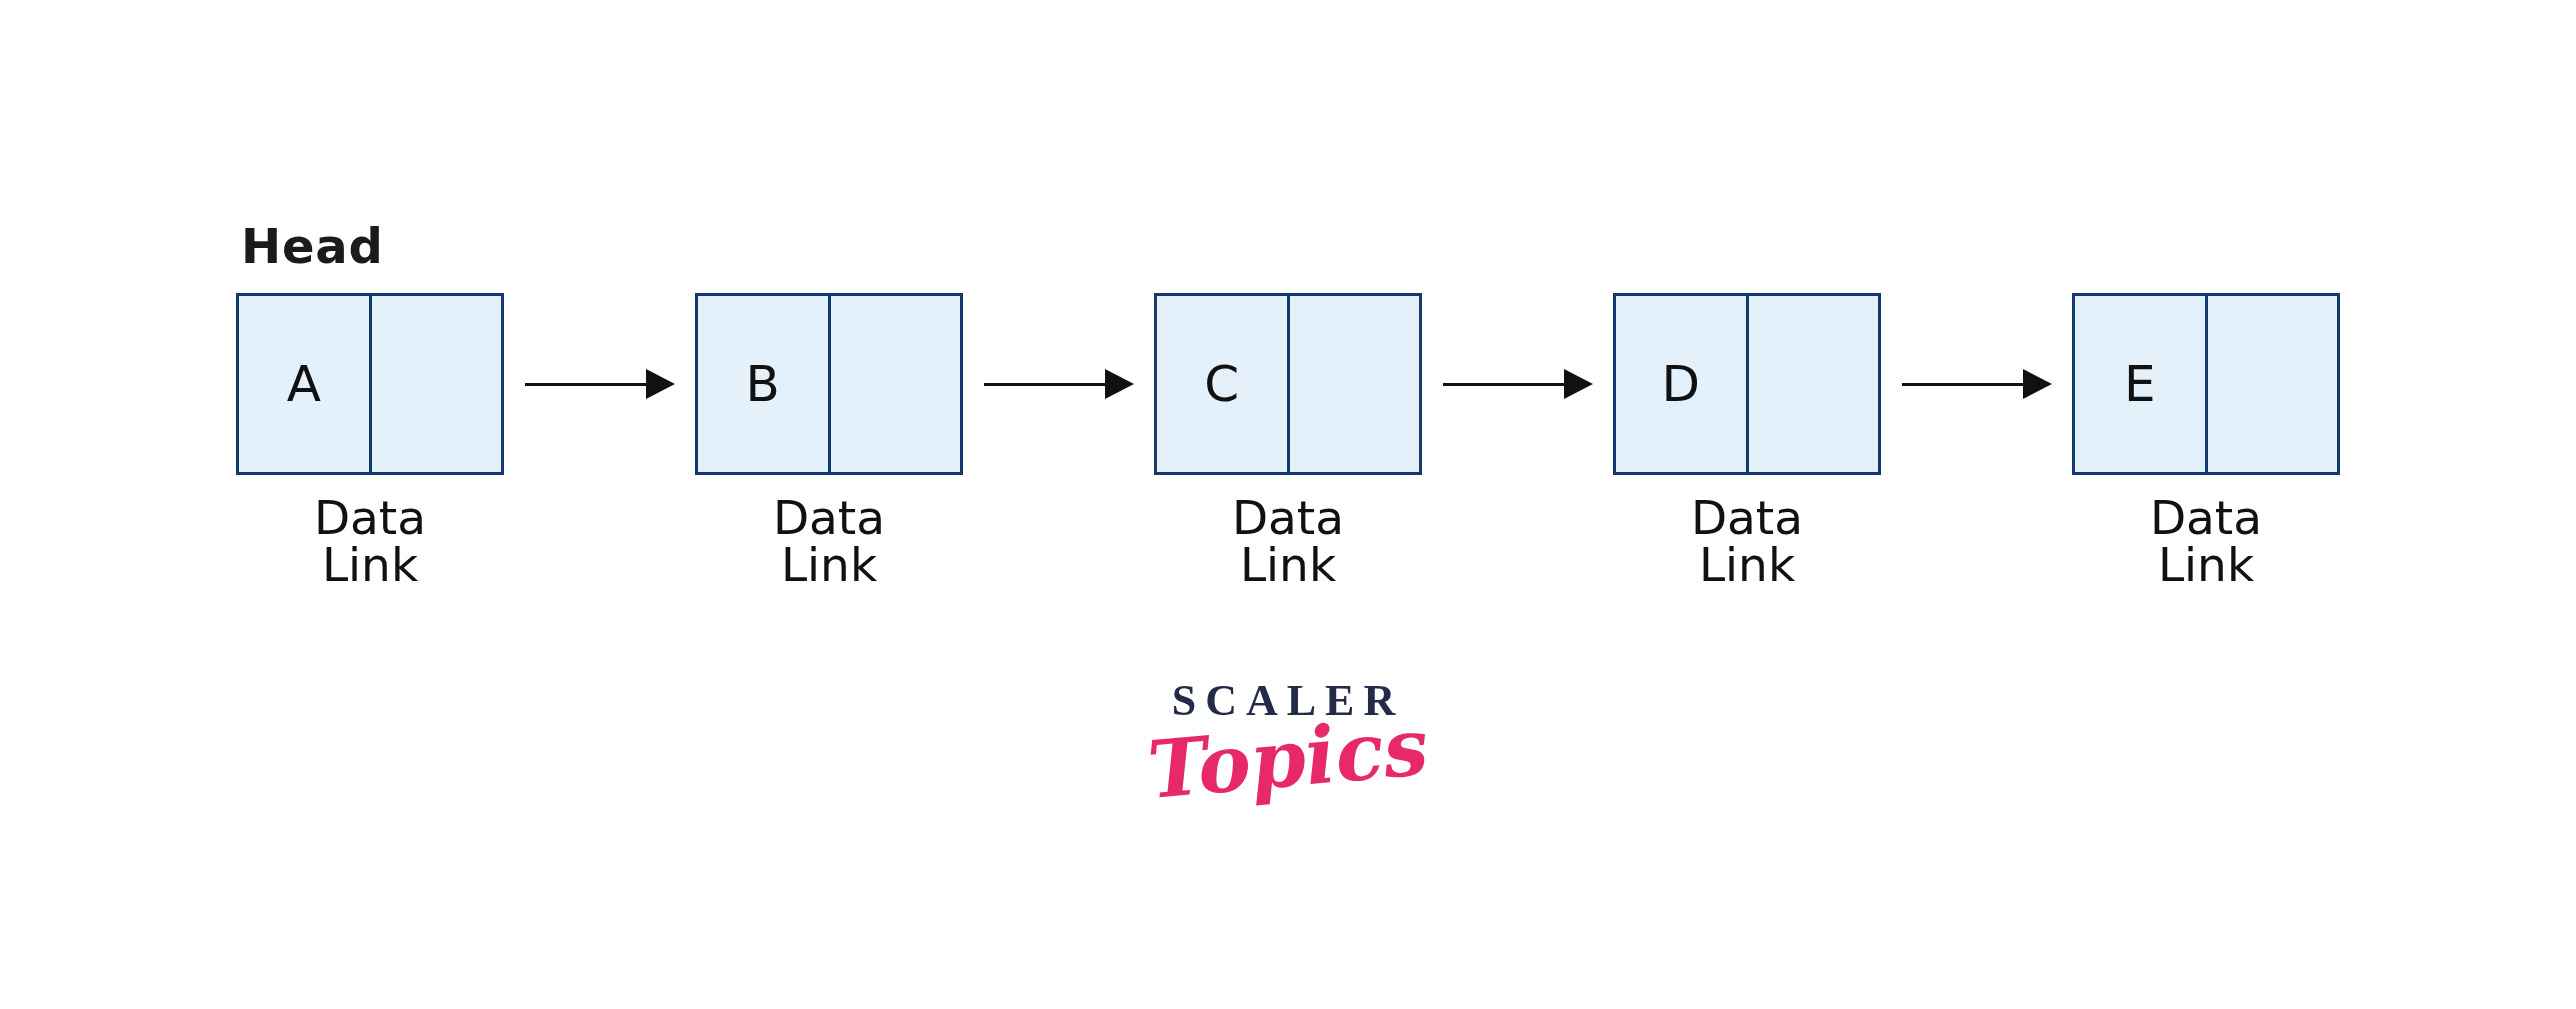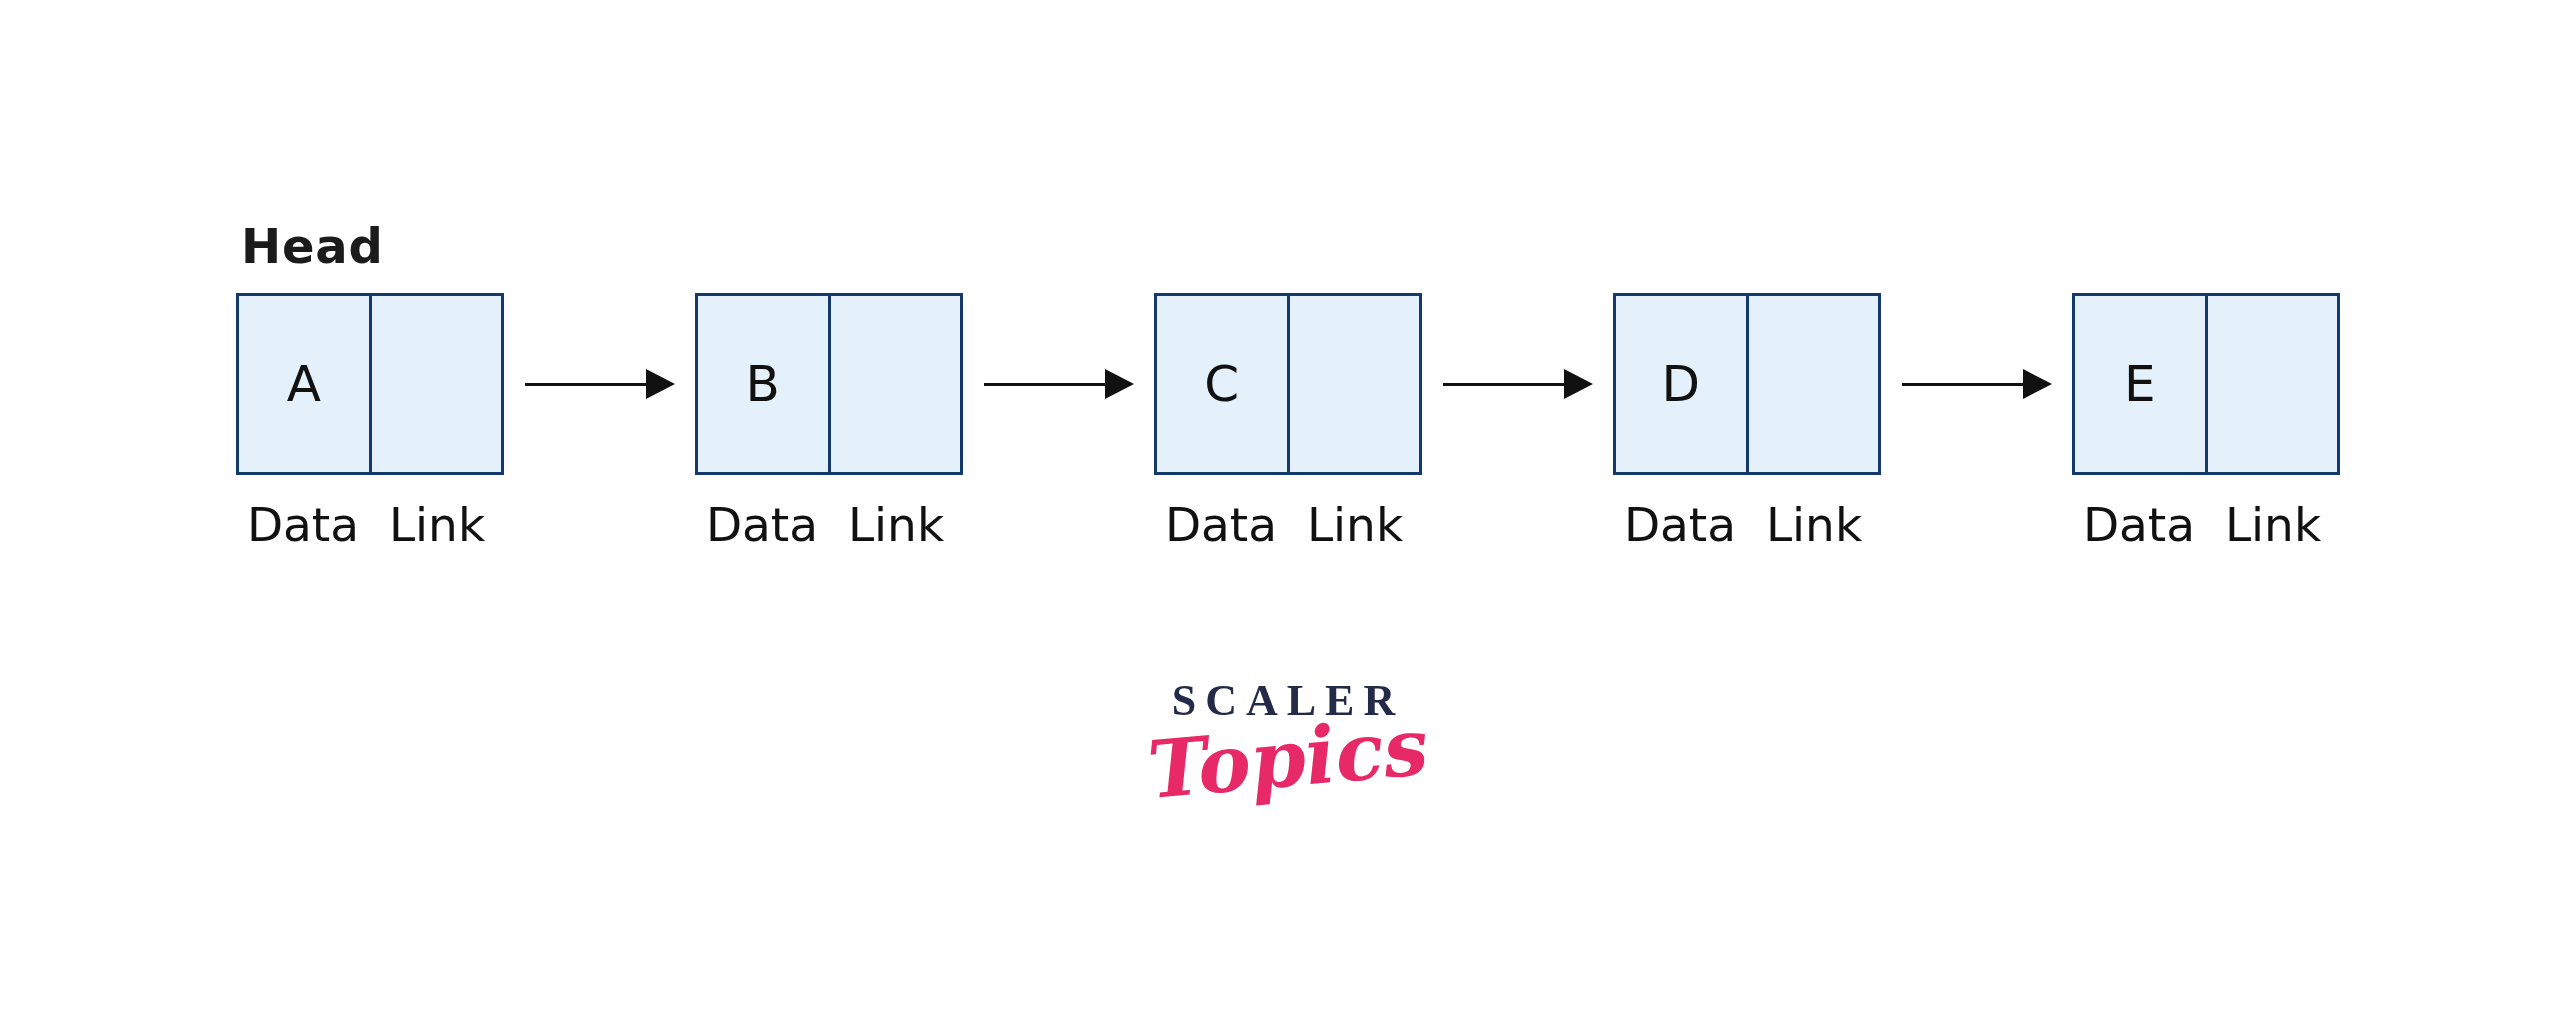--- a/index.html
+++ b/index.html
@@ -33,21 +33,22 @@
     background:#e4f1fb;
     border:3px solid #143a6d;
     display:flex;
   }
   .cell{flex:1 1 0;display:flex;align-items:center;justify-content:center;}
   .cell.data-cell{border-right:3px solid #143a6d;}
   .node-letter{font-size:50px;color:#111111;line-height:1;}
   .labels{
     display:flex;
     width:268px;
-    margin-top:26px;
+    margin-top:19px;
+    flex-direction:column;
   }
   .lbl{
     flex:1 1 0;
     text-align:center;
     font-size:47px;
     color:#111111;
     line-height:1;
     white-space:nowrap;
   }
 

